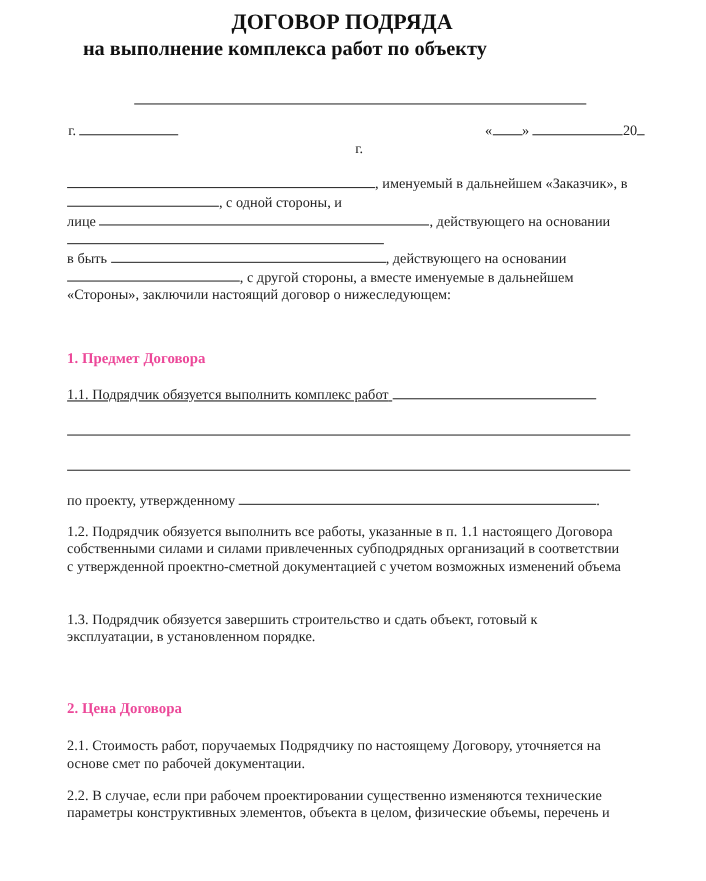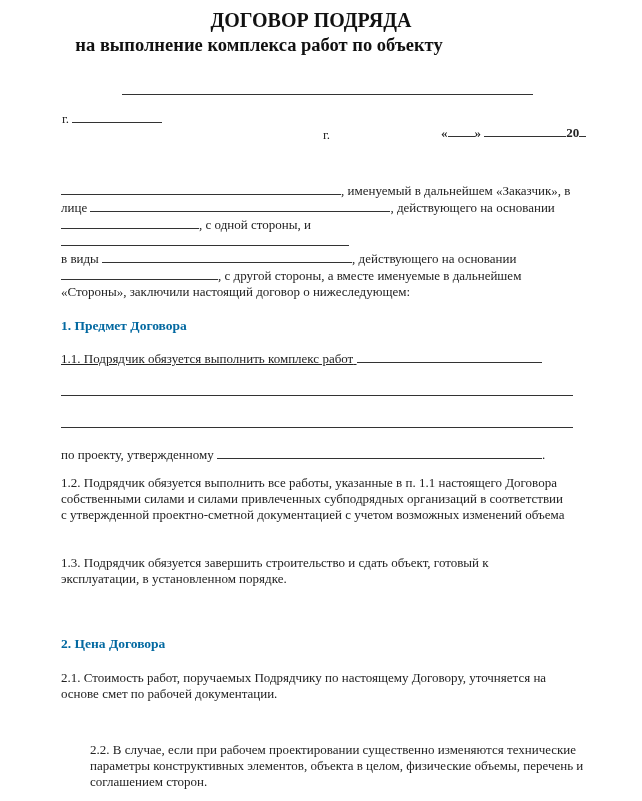--- a/index.html
+++ b/index.html
@@ -30,21 +30,21 @@
       height: 0;
     }
     .txt {
       font-size: 13px;
       line-height: 16px;
       color: #222;
     }
     .heading {
       font-size: 13.5px;
       font-weight: bold;
-      color: #0369a1;
+      color: #ec4899;
     }
     .blank {
       display: inline-block;
       border-bottom: 1.3px solid #333;
       height: 12px;
       vertical-align: baseline;
     }
     .para {
       position: absolute;
       left: 61px;
@@ -63,31 +63,31 @@
 <div class="abs subtitle">на выполнение комплекса работ по объекту</div>
 
 <div class="rule" style="left:122px; top:94px; width:411px;"></div>
 
 <div class="abs txt" style="left:62px; top:110px;">
   <span>г.</span>
   <span class="blank" style="width:90px;"></span>
 </div>
 <div class="abs txt" style="left:323px; top:127px;">г.</div>
 
-<div class="abs txt" style="left:441px; top:124px;font-weight:bold;">
+<div class="abs txt" style="left:441px; top:110px;">
   <span>«</span><span class="blank" style="width:27px;"></span><span>»</span>
   <span class="blank" style="width:82px;"></span><span>20</span><span class="blank" style="width:7px;"></span>
 </div>
 
-<div class="para" style="top:158px;margin-top:24px;">
+<div class="para" style="top:158px;">
   <span class="line"><span class="blank" style="width:280px;"></span><span>, именуемый в дальнейшем «Заказчик», в</span></span>
+  <span class="line"><span class="blank" style="width:138px;"></span><span>, с одной стороны, и</span></span>
   <span class="line"><span>лице</span> <span class="blank" style="width:300px;"></span><span>, действующего на основании</span></span>
-  <span class="line"><span class="blank" style="width:138px;"></span><span>, с одной стороны, и</span></span>
   <span class="line"><span class="blank" style="width:288px;"></span></span>
-  <span class="line"><span>в виды</span> <span class="blank" style="width:250px;"></span><span>, действующего на основании</span></span>
+  <span class="line"><span>в быть</span> <span class="blank" style="width:250px;"></span><span>, действующего на основании</span></span>
   <span class="line"><span class="blank" style="width:157px;"></span><span>, с другой стороны, а вместе именуемые в дальнейшем</span></span>
   <span class="line">«Стороны», заключили настоящий договор о нижеследующем:</span>
 </div>
 
 <div class="abs heading" style="left:61px; top:318px;">1. Предмет Договора</div>
 
 <div class="abs txt" style="left:61px; top:350px;text-decoration:underline;">
   <span>1.1. Подрядчик обязуется выполнить комплекс работ</span>
   <span class="blank" style="width:185px;"></span>
 </div>
@@ -110,17 +110,16 @@
   <span class="line">эксплуатации, в установленном порядке.</span>
 </div>
 
 <div class="abs heading" style="left:61px; top:636px;">2. Цена Договора</div>
 
 <div class="para" style="top:670px;">
   <span class="line">2.1. Стоимость работ, поручаемых Подрядчику по настоящему Договору, уточняется на</span>
   <span class="line">основе смет по рабочей документации.</span>
 </div>
 
-<div class="para" style="top:742px;margin-left:29px;">
+<div class="para" style="top:715px;">
   <span class="line">2.2. В случае, если при рабочем проектировании существенно изменяются технические</span>
   <span class="line">параметры конструктивных элементов, объекта в целом, физические объемы, перечень и</span>
-  <span class="line">соглашением сторон.</span>
 </div>
 
 </body></html>

